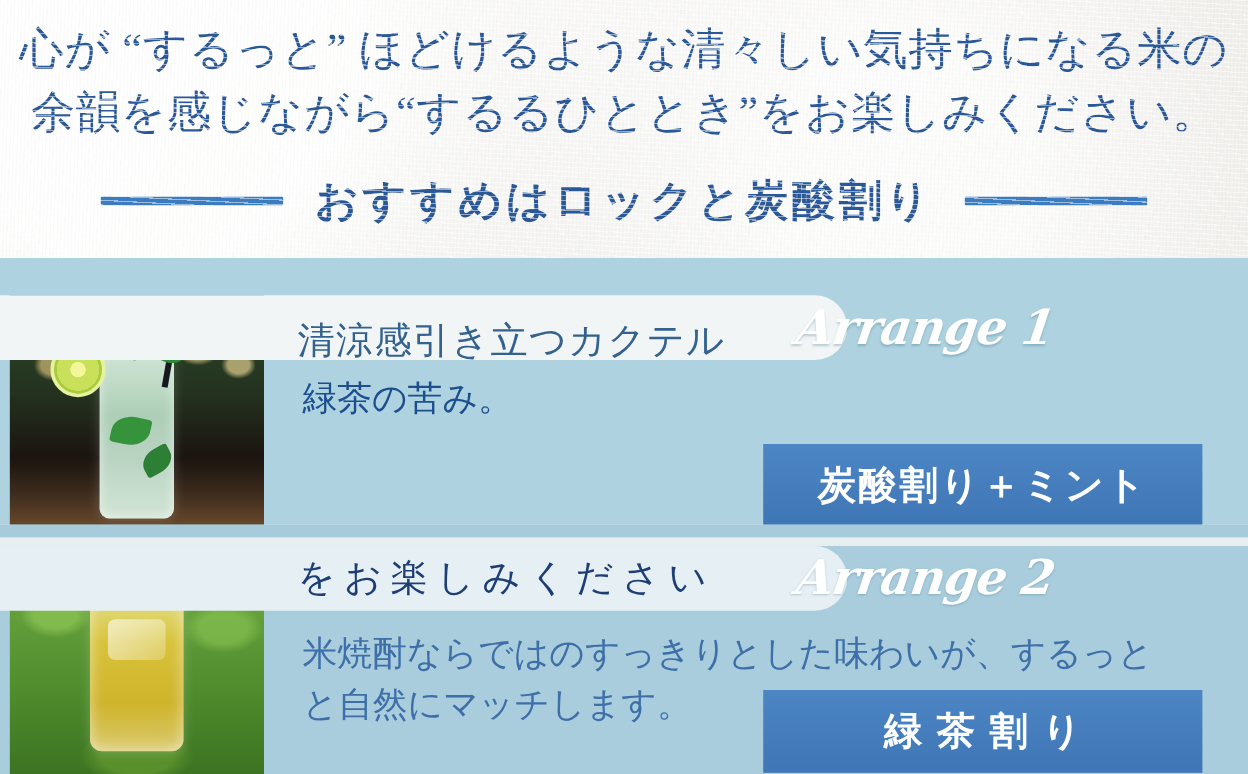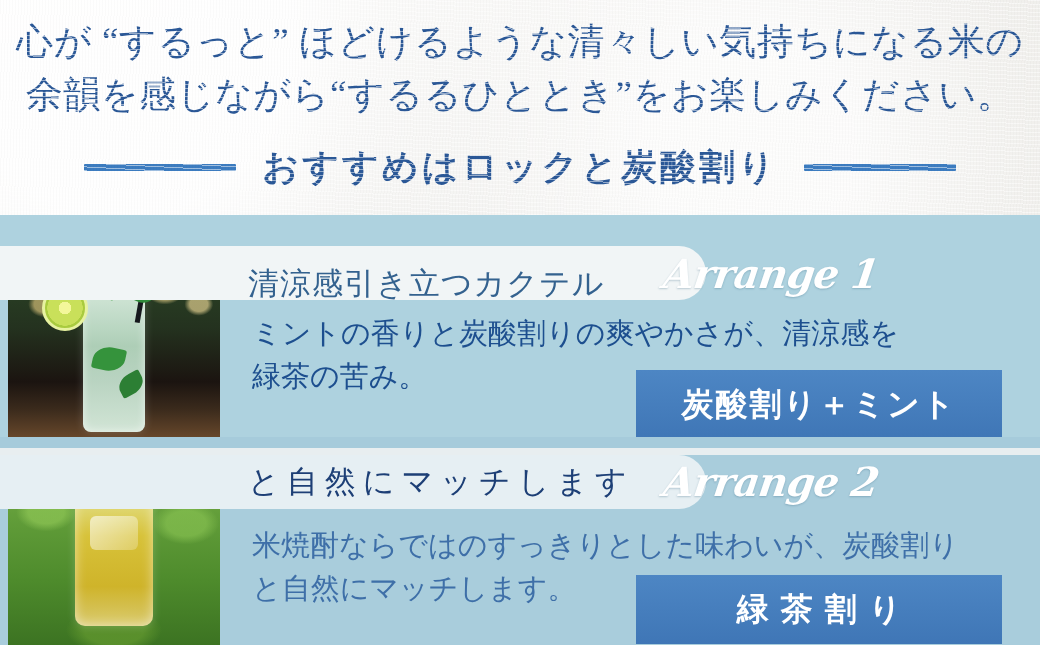--- a/index.html
+++ b/index.html
@@ -200,45 +200,44 @@
       <div class="leaf l4"></div>
     </div>
   </div>
 
   <div class="pill pill1">
     <span class="pill-label">清涼感引き立つカクテル</span>
   </div>
   <div class="arrange arrange1">Arrange 1</div>
 
   <div class="body-text body1">
-    <span class="ln">ミントの香りと炭酸割りの爽やかさが、清涼感を</span>
     <span class="ln">緑茶の苦み。</span>
   </div>
 
   <div class="badge badge1">炭酸割り＋ミント</div>
 
   <div class="card-gap"></div>
   <div class="card-gap2"></div>
 
   <div class="card card2"></div>
 
   <div class="thumb thumb2">
     <div class="greentea">
       <div class="glass2"></div>
       <div class="ice"></div>
       <div class="sprout"></div>
       <div class="sprout2"></div>
     </div>
   </div>
 
   <div class="pill pill2">
-    <span class="pill-label">と自然にマッチします</span>
+    <span class="pill-label">をお楽しみください</span>
   </div>
   <div class="arrange arrange2">Arrange 2</div>
 
   <div class="body-text body2">
-    <span class="ln">米焼酎ならではのすっきりとした味わいが、炭酸割り</span>
+    <span class="ln">米焼酎ならではのすっきりとした味わいが、するっと</span>
     <span class="ln">と自然にマッチします。</span>
   </div>
 
   <div class="badge badge2">緑茶割り</div>
 
 </div>
 
 </body></html>

